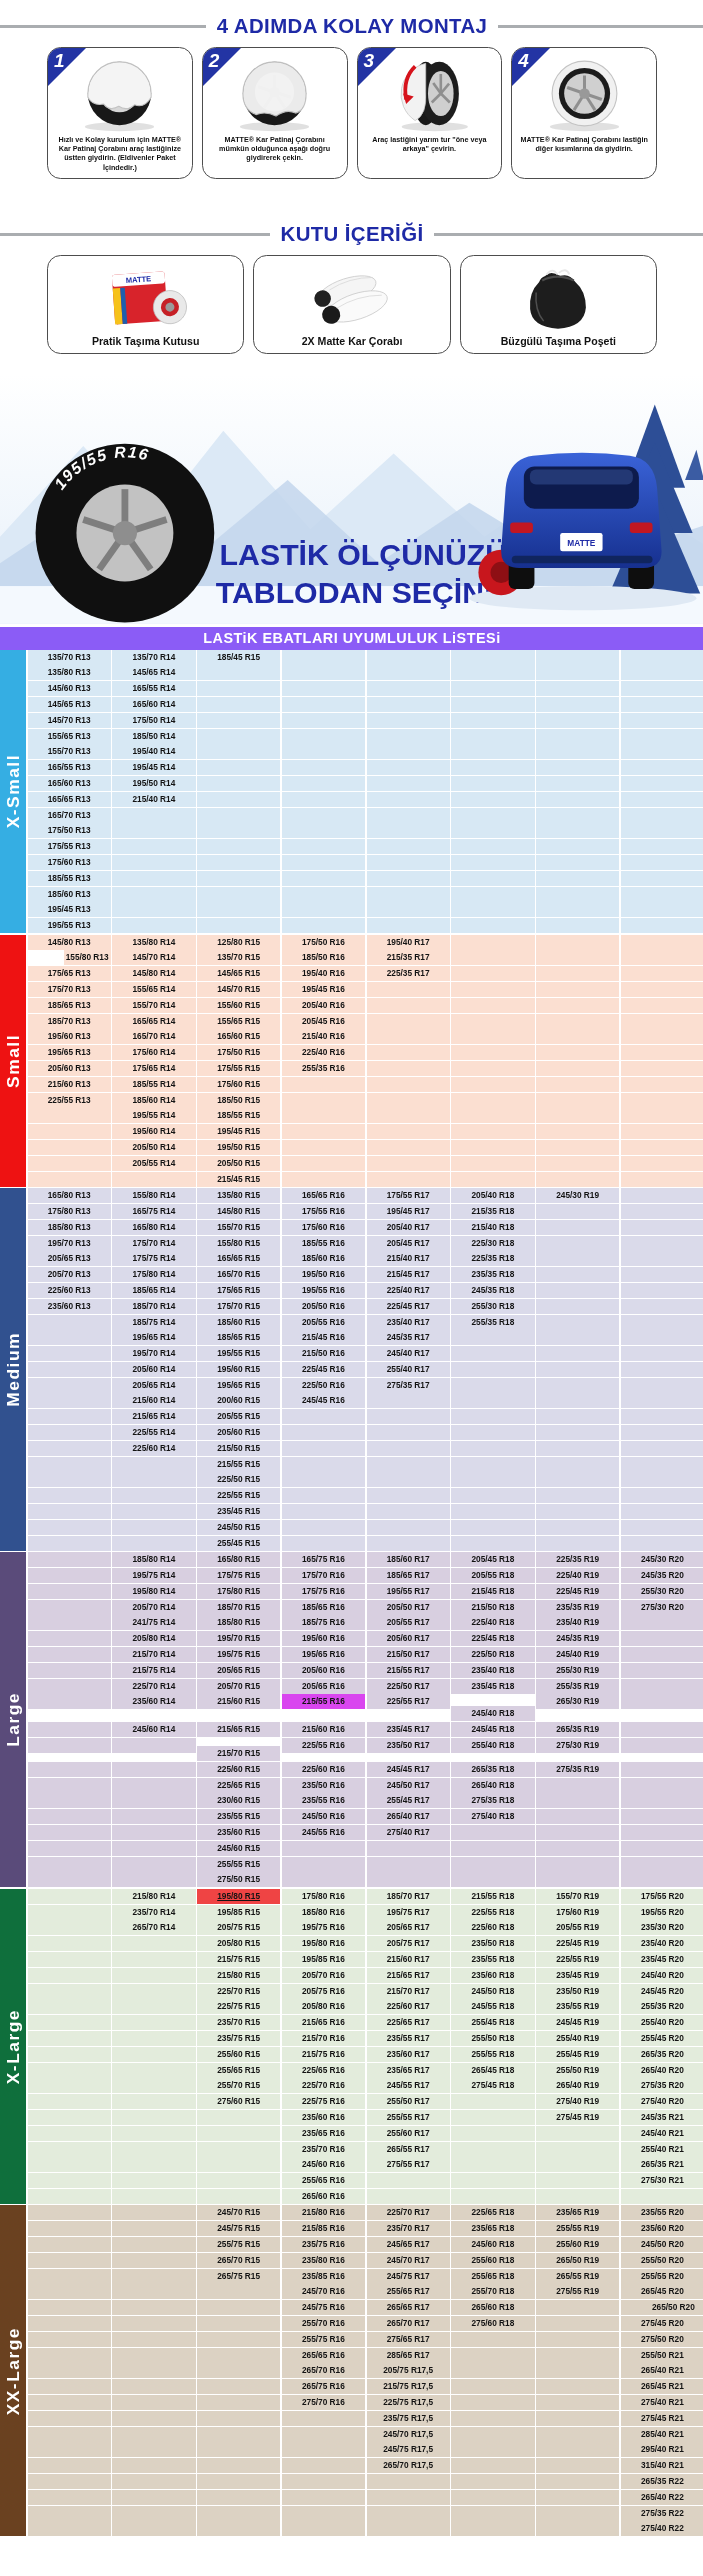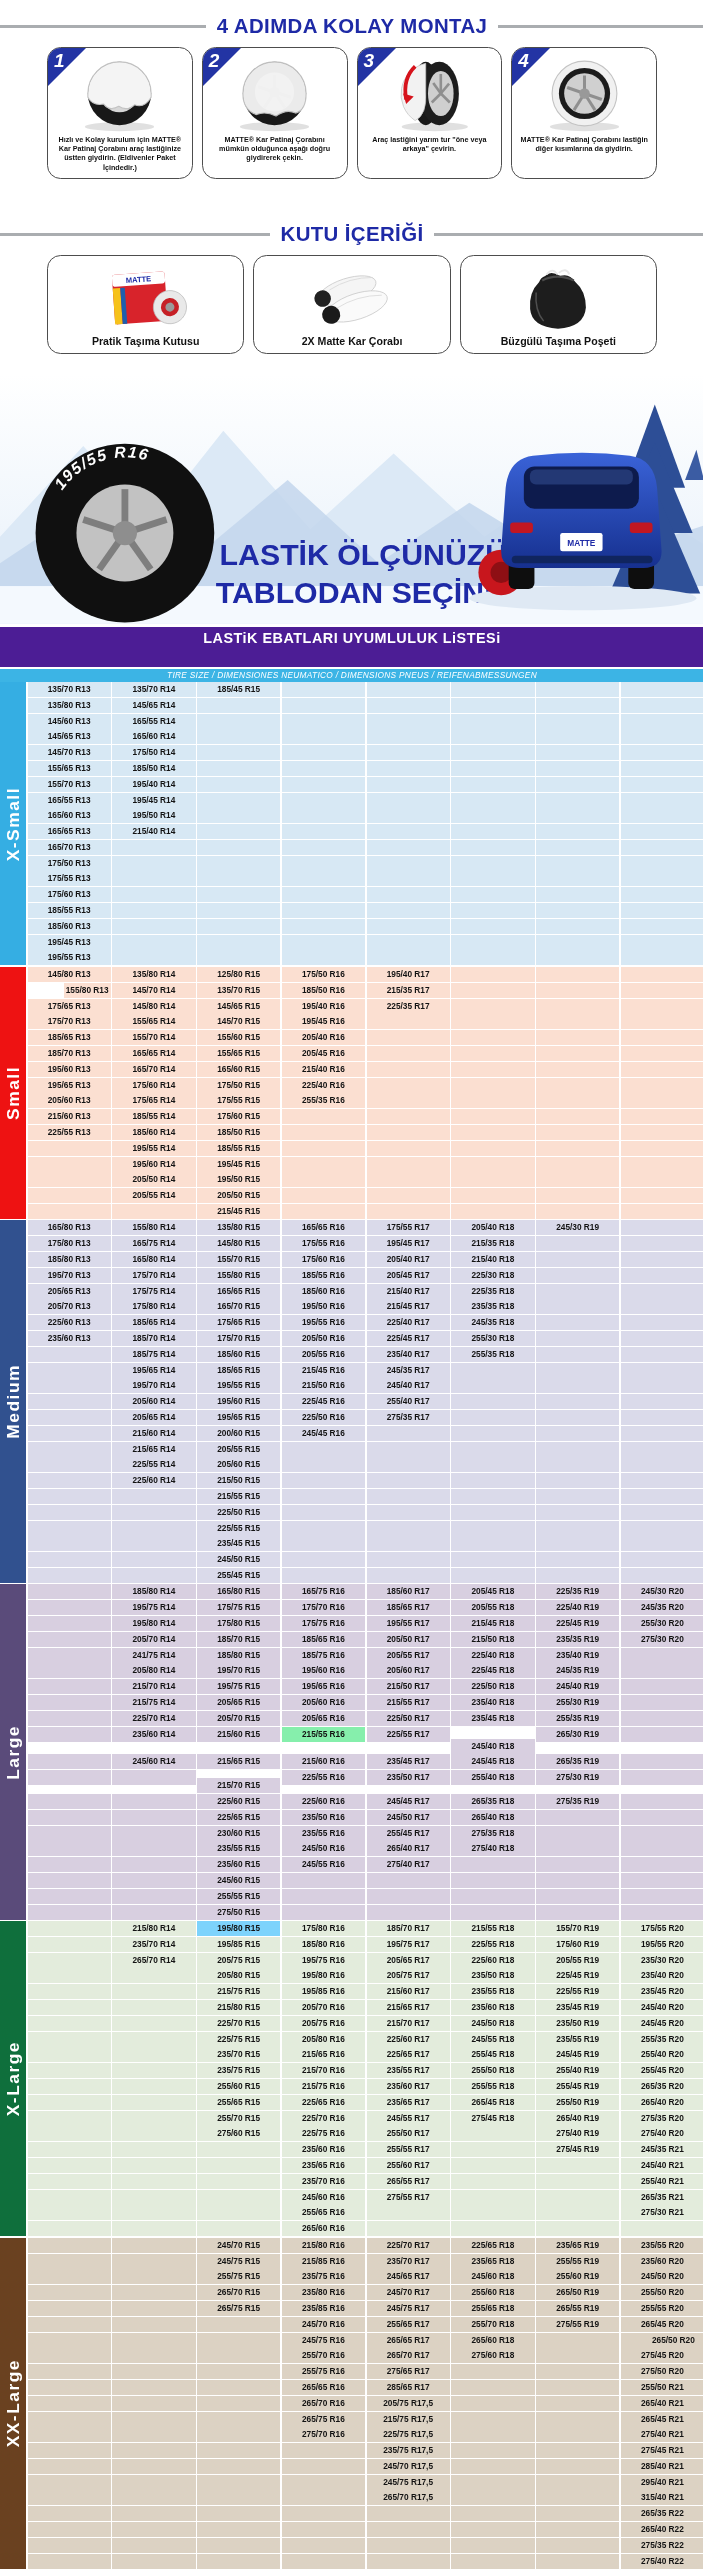--- a/index.html
+++ b/index.html
@@ -23,22 +23,22 @@
   .card .art { display: block; margin: 1.5px auto 0; }
   .caption { font-size: 7.2px; font-weight: 600; color: #111; line-height: 1.3; padding: 1.5px 3px 0; }
   .kutu-caption { font-size: 10.6px; font-weight: bold; color: #111; padding-top: 3px; }
 
   
   .banner { margin-top: 19.7px; position: relative; height: 250px; }
   .banner svg { display: block; }
 
   
   .tbl { margin-top: 3px; }
-  .tbar { background: #4c1d95; color: #fff; text-align: center; font-weight: bold;
-          height: 40px; line-height: 23px; font-size: 14.4px; letter-spacing: 0.5px; }
+  .tbar { background: #8b5cf6; color: #fff; text-align: center; font-weight: bold;
+          height: 23px; line-height: 23px; font-size: 14.4px; letter-spacing: 0.5px; }
   .tsub { background: #3cb4e5; color: #fff; font-style: italic; text-align: center;
           height: 13px; line-height: 13px; font-size: 8.3px; margin-top: 2.3px; letter-spacing: 0.3px; }
   .thead { display: grid; grid-template-columns: 26px repeat(8, 1fr); gap: 0 2.3px; margin: 2.3px 0 1.5px; }
   .thead .spacer { background: transparent; }
   .thcell { background: #a9a9a9; color: #fff; font-weight: bold; font-size: 11.7px;
             text-align: center; height: 27px; line-height: 27px; white-space: nowrap; }
   .tsec { display: grid; grid-template-columns: 26px 1fr; gap: 0 1.5px; margin-bottom: 1.5px; }
   .tsec-label { display: flex; align-items: center; justify-content: center; }
   .tsec-label span { writing-mode: vertical-rl; transform: rotate(180deg); color: #fff;
                      font-weight: bold; font-size: 17.4px; letter-spacing: 1.5px; white-space: nowrap; }
@@ -242,21 +242,20 @@
         <rect x="832" y="196" width="30" height="14" rx="4" fill="#c11722"></rect>
         <rect x="740" y="210" width="56" height="24" rx="3" fill="#ffffff"></rect>
         <text x="768" y="227" text-anchor="middle" font-size="11" font-weight="bold" fill="#1e2aa6" font-family="Liberation Sans, sans-serif">MATTE</text>
         <rect x="676" y="240" width="186" height="10" rx="5" fill="#10255f"></rect>
       </g>
     </svg>
   </section>
 
   <section class="tbl">
     <div class="tbar">LASTiK EBATLARI UYUMLULUK LiSTESi</div>
-    <div class="tsub">TIRE SIZE  /  DIMENSIONES NEUMATICO  /  DIMENSIONS PNEUS  /  REIFENABMESSUNGEN</div>
     <div id="table-body">
         <div class="tsec">
           <div class="tsec-label" style="background: rgb(53, 174, 227);">
             <span>X-Small</span>
           </div>
           <div class="tsec-grid">
             <div class="tcell" style="background: rgb(215, 232, 244);">135/70 R13</div>
             <div class="tcell" style="background: rgb(215, 232, 244);">135/70 R14</div>
             <div class="tcell" style="background: rgb(215, 232, 244);">185/45 R15</div>
             <div class="tcell" style="background: rgb(215, 232, 244);"></div>
@@ -801,21 +800,21 @@
             <div class="tcell" style="background: rgb(216, 207, 224);">225/70 R14</div>
             <div class="tcell" style="background: rgb(216, 207, 224);">205/70 R15</div>
             <div class="tcell" style="background: rgb(216, 207, 224);">205/65 R16</div>
             <div class="tcell" style="background: rgb(216, 207, 224);">225/50 R17</div>
             <div class="tcell" style="background: rgb(216, 207, 224);">235/45 R18</div>
             <div class="tcell" style="background: rgb(216, 207, 224);">255/35 R19</div>
             <div class="tcell" style="background: rgb(216, 207, 224);"></div>
             <div class="tcell" style="background: rgb(216, 207, 224);"></div>
             <div class="tcell" style="background: rgb(216, 207, 224);">235/60 R14</div>
             <div class="tcell" style="background: rgb(216, 207, 224);">215/60 R15</div>
-            <div class="tcell" style="background: #86efac;">215/55 R16</div>
+            <div class="tcell" style="background: #d946ef;">215/55 R16</div>
             <div class="tcell" style="background: rgb(216, 207, 224);">225/55 R17</div>
             <div class="tcell" style="background: rgb(216, 207, 224); margin-top: 12px;">245/40 R18</div>
             <div class="tcell" style="background: rgb(216, 207, 224);">265/30 R19</div>
             <div class="tcell" style="background: rgb(216, 207, 224);"></div>
             <div class="tcell" style="background: rgb(216, 207, 224);"></div>
             <div class="tcell" style="background: rgb(216, 207, 224);">245/60 R14</div>
             <div class="tcell" style="background: rgb(216, 207, 224);">215/65 R15</div>
             <div class="tcell" style="background: rgb(216, 207, 224);">215/60 R16</div>
             <div class="tcell" style="background: rgb(216, 207, 224);">235/45 R17</div>
             <div class="tcell" style="background: rgb(216, 207, 224);">245/45 R18</div>
@@ -895,21 +894,21 @@
             <div class="tcell" style="background: rgb(216, 207, 224);"></div>
           </div>
         </div>
         <div class="tsec">
           <div class="tsec-label" style="background: rgb(15, 111, 60);">
             <span>X-Large</span>
           </div>
           <div class="tsec-grid">
             <div class="tcell" style="background: rgb(227, 236, 220);"></div>
             <div class="tcell" style="background: rgb(227, 236, 220);">215/80 R14</div>
-            <div class="tcell" style="background: #7dd3fc;">195/80 R15</div>
+            <div class="tcell" style="background: #ef4444; text-decoration: underline;">195/80 R15</div>
             <div class="tcell" style="background: rgb(227, 236, 220);">175/80 R16</div>
             <div class="tcell" style="background: rgb(227, 236, 220);">185/70 R17</div>
             <div class="tcell" style="background: rgb(227, 236, 220);">215/55 R18</div>
             <div class="tcell" style="background: rgb(227, 236, 220);">155/70 R19</div>
             <div class="tcell" style="background: rgb(227, 236, 220);">175/55 R20</div>
             <div class="tcell" style="background: rgb(227, 236, 220);"></div>
             <div class="tcell" style="background: rgb(227, 236, 220);">235/70 R14</div>
             <div class="tcell" style="background: rgb(227, 236, 220);">195/85 R15</div>
             <div class="tcell" style="background: rgb(227, 236, 220);">185/80 R16</div>
             <div class="tcell" style="background: rgb(227, 236, 220);">195/75 R17</div>

